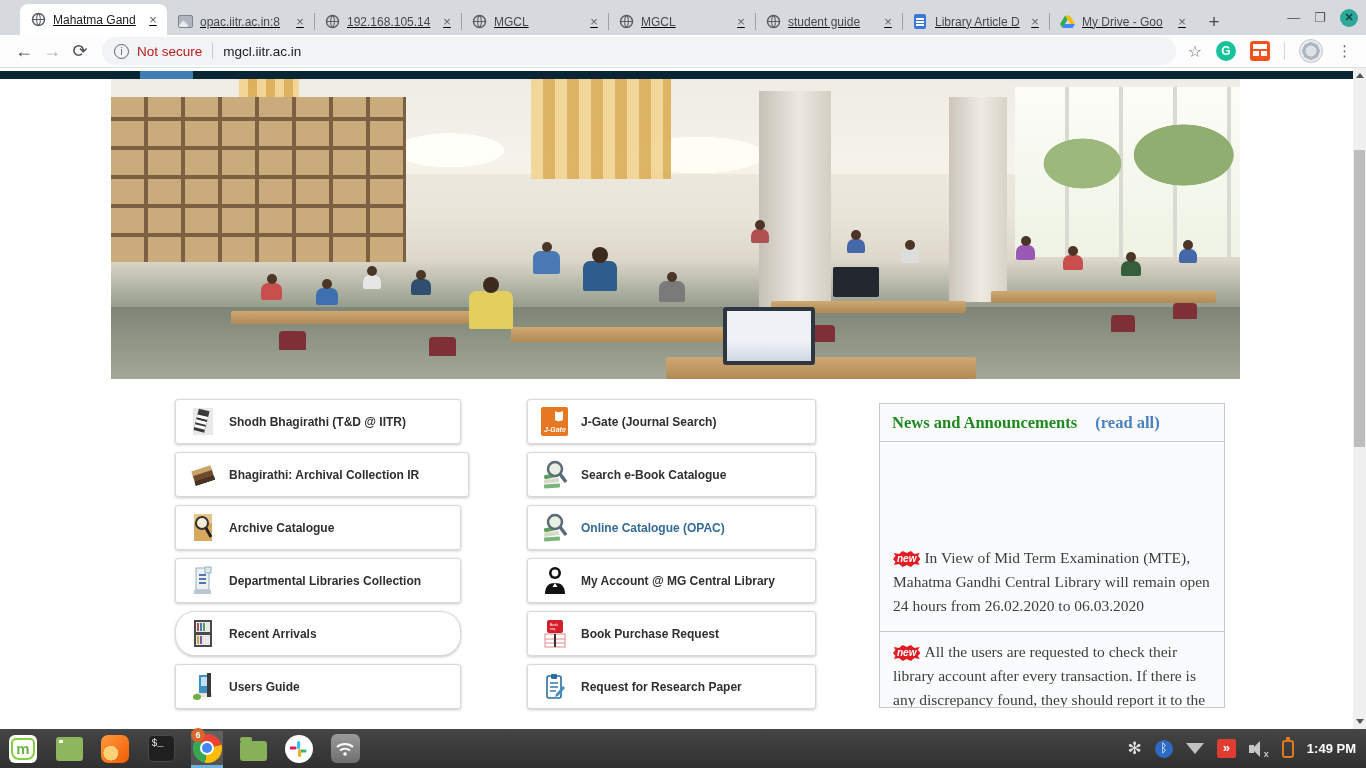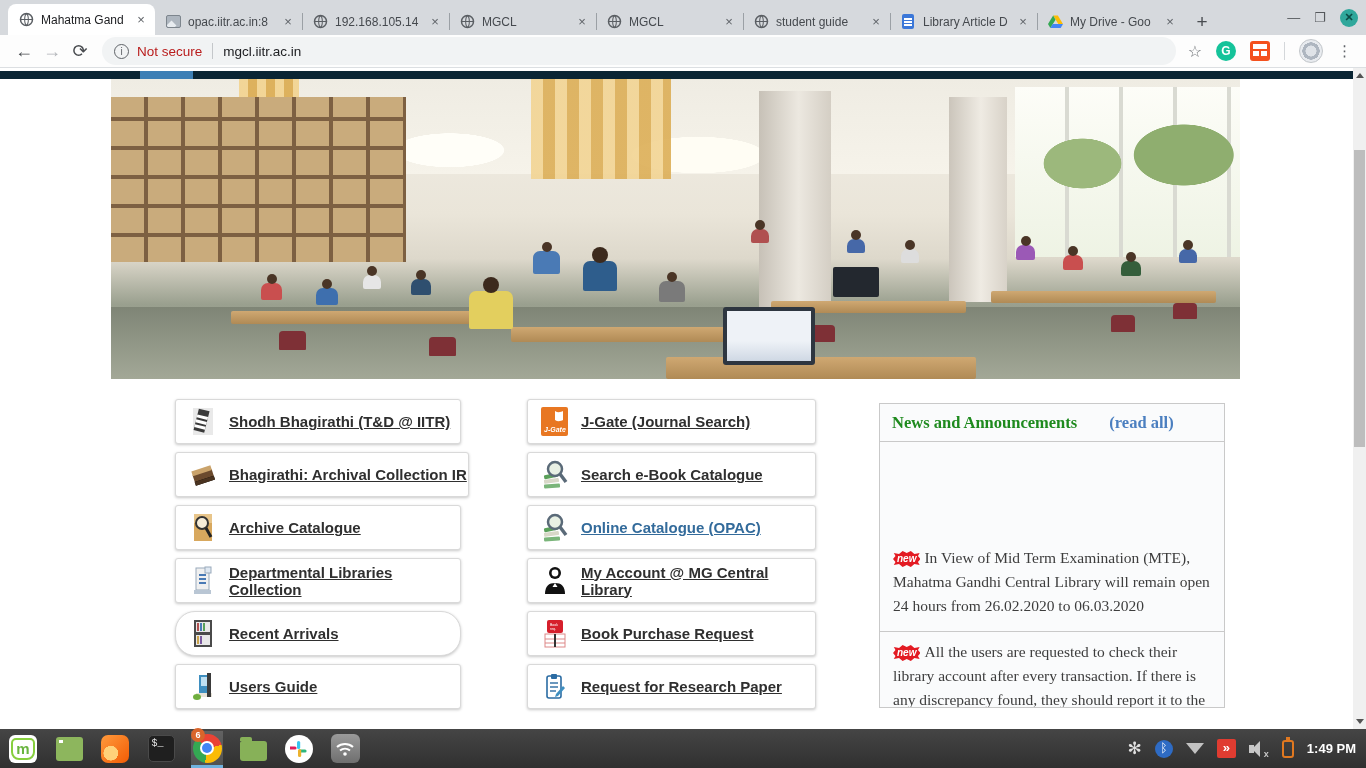--- a/index.html
+++ b/index.html
@@ -2,21 +2,21 @@
 <html><head>
 <meta charset="utf-8">
 <style>
   * { margin:0; padding:0; box-sizing:border-box; }
   html,body { width:1366px; height:768px; overflow:hidden; background:#000; }
   body { font-family:"Liberation Sans", sans-serif; }
   #screen { position:relative; width:1366px; height:768px; background:#fff; overflow:hidden; }
 
   
   .tabstrip { position:absolute; left:0; top:0; width:1366px; height:35px; background:#d6d9dd; display:flex; align-items:flex-end; }
-  .tabs { display:flex; height:35px; padding-left:8px; }
+  .tabs { display:flex; height:35px; padding-left:20px;text-decoration:underline; }
   .tab { position:relative; width:147px; height:27px; margin-top:8px; display:flex; align-items:center; padding:0 6px 0 10px; color:#45494e; font-size:12px; }
   .tab + .tab::before { content:""; position:absolute; left:0; top:5px; height:17px; width:1px; background:#9ba0a5; }
   .tab.active { background:#fff; height:31px; margin-top:4px; border-radius:8px 8px 0 0; color:#202124; }
   .tab.active::before, .tab.active + .tab::before { display:none; }
   .tab-title { flex:1; white-space:nowrap; overflow:hidden; margin-left:7px; }
   .tab-close { width:16px; height:16px; line-height:15px; text-align:center; border-radius:50%; color:#5f6368; font-size:13px; flex:none; }
   .fav { width:16px; height:16px; flex:none; display:flex; align-items:center; justify-content:center; }
   .newtab-btn { width:28px; height:26px; margin:5px 0 0 4px; text-align:center; line-height:25px; font-size:19px; color:#494c50; border-radius:50%; }
   .win-controls { position:absolute; right:8px; top:0; height:35px; display:flex; align-items:center; gap:14px; }
   .wc { color:#55585c; font-size:13px; line-height:1; }
@@ -74,29 +74,29 @@
   .ph-chair { position:absolute; background:#7e3036; border-radius:4px 4px 1px 1px; }
   .ph-laptop { position:absolute; left:612px; top:228px; width:92px; height:58px; background:#2e3640; border-radius:3px; padding:4px; }
   .ph-laptop::after { content:""; display:block; width:100%; height:100%; background:linear-gradient(#eef2f7 60%, #cfd8e4); }
   .ph-laptop2 { position:absolute; left:722px; top:188px; width:46px; height:30px; background:#23282f; border-radius:2px; }
   .person { position:absolute; border-radius:7px 7px 2px 2px; }
   .person::before { content:""; position:absolute; left:50%; top:-9px; transform:translateX(-50%); width:10px; height:10px; border-radius:50%; background:#4a3526; }
   .person.big::before { width:16px; height:16px; top:-14px; background:#3c2a1d; }
 
   
   .qbtn { position:absolute; height:45px; background:#fff; border:1px solid #d9d9d9; border-radius:3px; box-shadow:0 1px 3px rgba(0,0,0,.22); display:flex; align-items:center; padding-left:13px; gap:13px; cursor:pointer; }
-  .qbtn .lbl { font-size:15px; font-weight:bold; color:#2f2f2f;text-decoration:underline; }
+  .qbtn .lbl { font-size:12px; font-weight:bold; color:#2f2f2f; }
   .qbtn .lbl.opac { color:#336b9b; }
   .qicon { width:27px; height:31px; flex:none; display:flex; align-items:center; justify-content:center; }
 
   
   .news { position:absolute; left:879px; top:335px; width:346px; background:#fafbfc; border:1px solid #c9c9c9; }
   .news-head { padding:9px 12px 8px; border-bottom:1px solid #c9c9c9; font-family:"Liberation Serif", serif; font-size:16.5px; }
   .news-title { color:#1e8a1e; font-weight:bold; }
-  .news-readall { color:#4b7fc0; font-weight:bold; margin-left:28px; }
+  .news-readall { color:#4b7fc0; font-weight:bold; margin-left:14px; }
   .news-item { position:relative; overflow:hidden; padding:0 13px; font-family:"Liberation Serif", serif; font-size:15.5px; line-height:1.55; color:#3d3d3d; }
   .news-item.first { height:190px; border-bottom:1px solid #c9c9c9; }
   .news-item.first .news-text { margin-top:104px; }
   .news-item.second { height:75px; padding-top:8px; }
   .new-badge { display:inline-block; background:#e31b23; color:#fff; font-family:"Liberation Sans",sans-serif; font-style:italic; font-weight:bold; font-size:10px; line-height:1; padding:3px 4px 3px; margin-right:4px; vertical-align:1px;
     clip-path:polygon(0% 50%,9% 32%,3% 12%,22% 18%,35% 0%,50% 12%,65% 0%,78% 18%,97% 12%,91% 32%,100% 50%,91% 68%,97% 88%,78% 82%,65% 100%,50% 88%,35% 100%,22% 82%,3% 88%,9% 68%); }
 
   
   .scrollbar { position:absolute; right:0; top:0; width:13px; height:661px; background:#f0f0f0; }
   .sb-thumb { position:absolute; left:1px; top:82px; width:11px; height:297px; background:#bdbdbd; }

